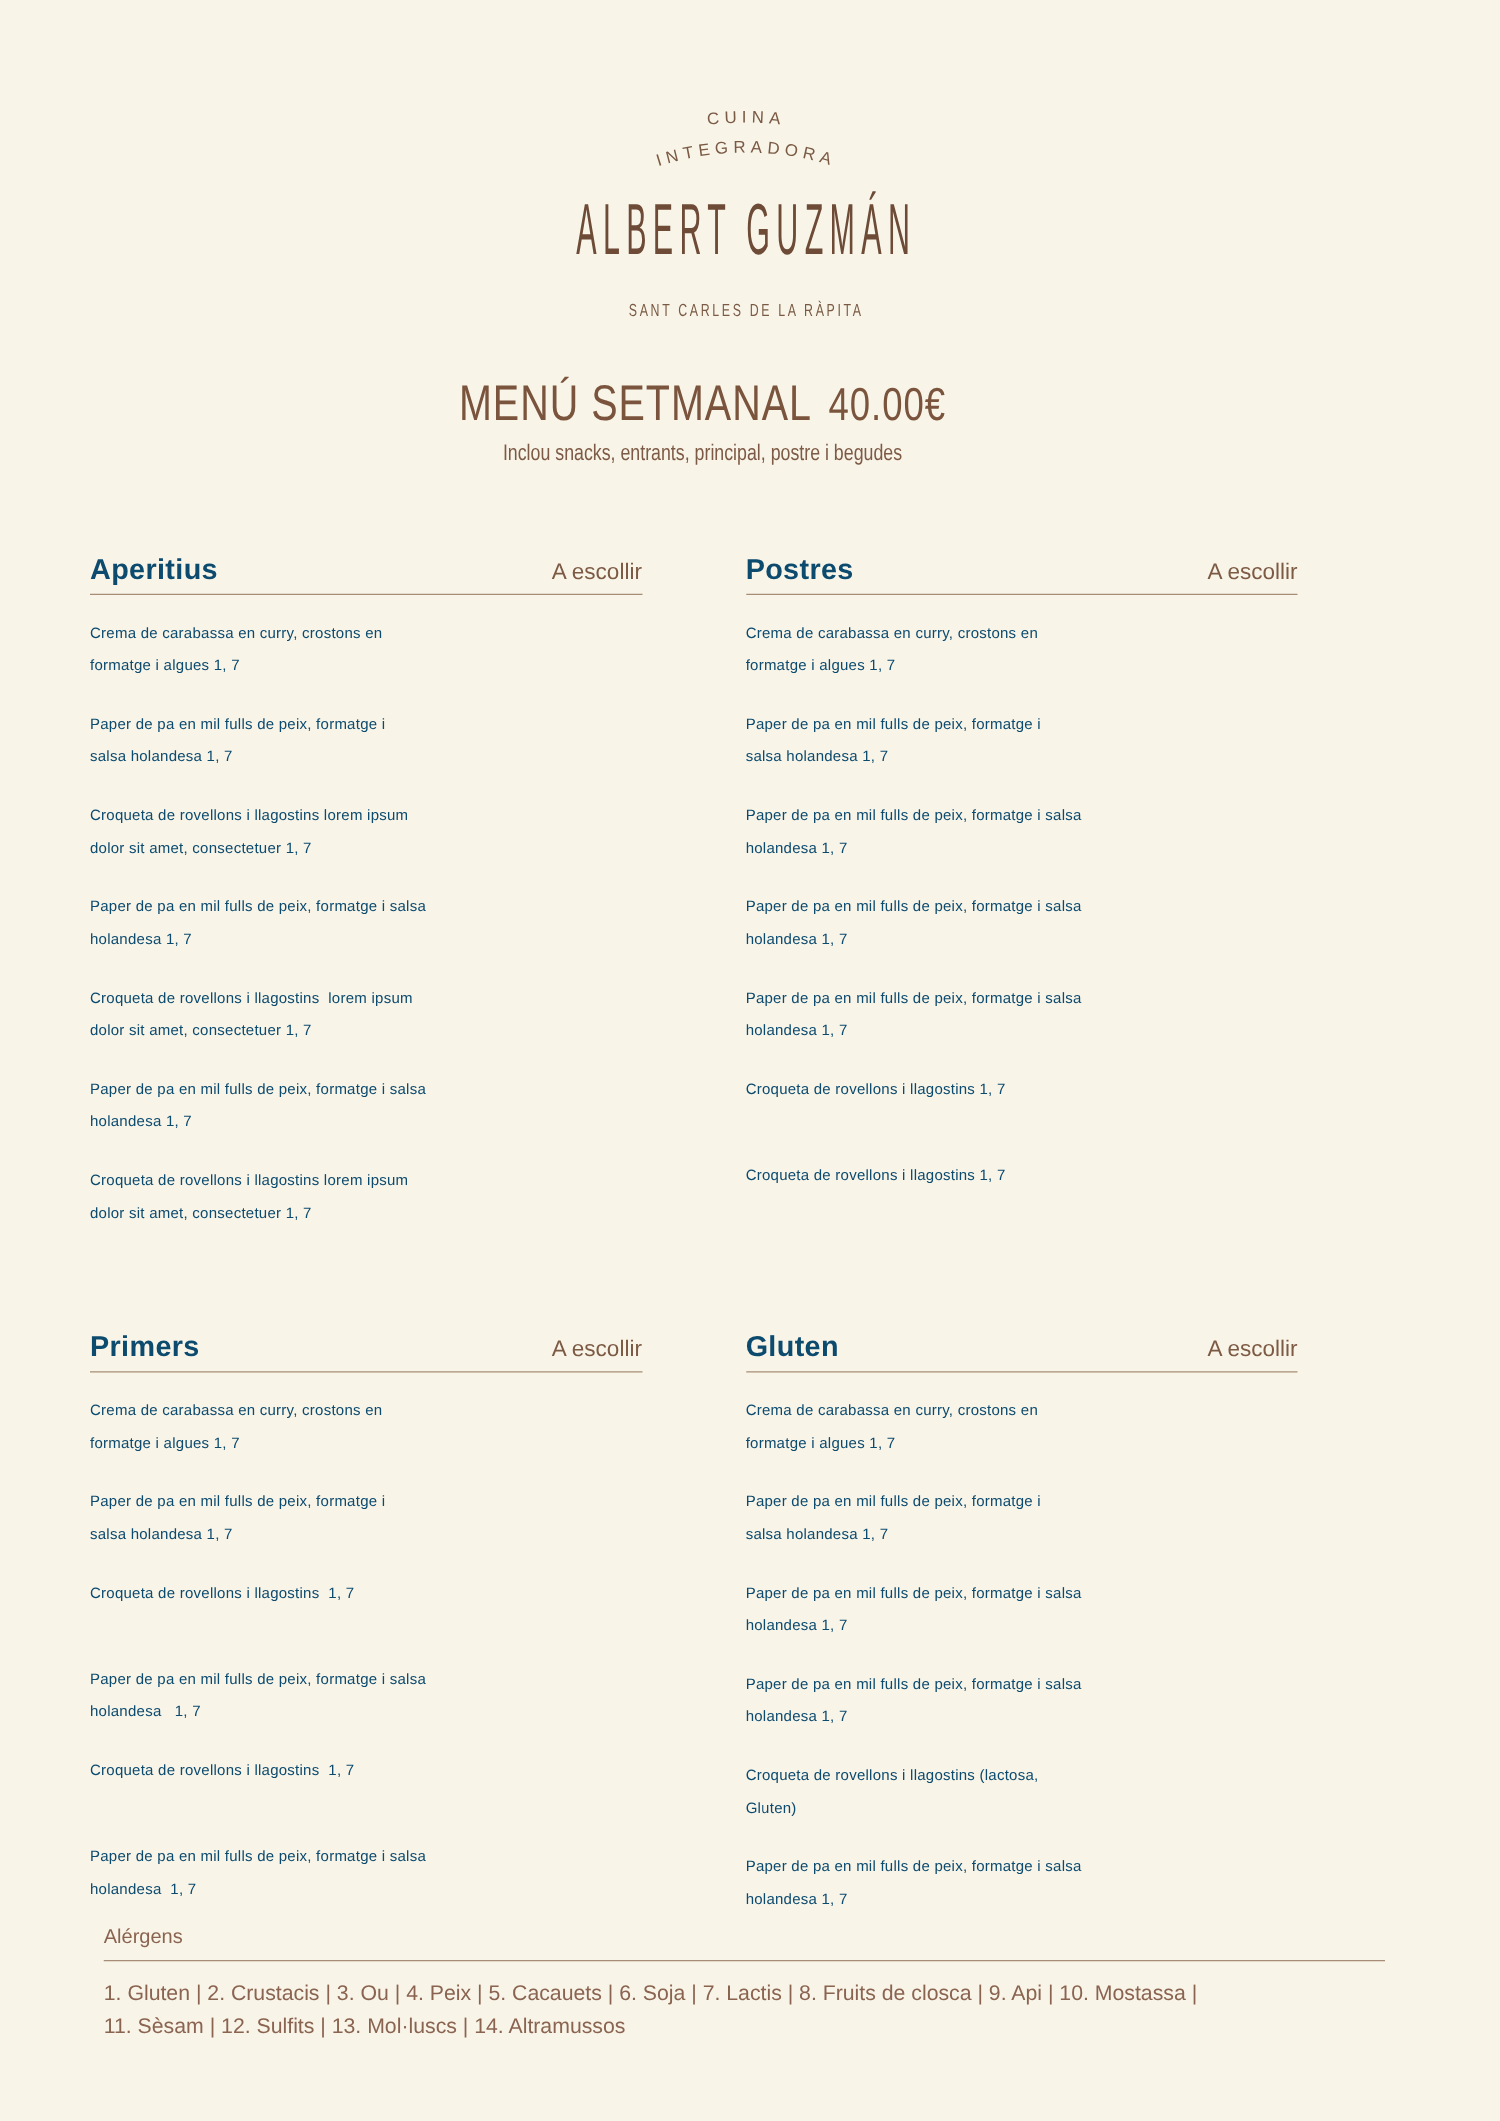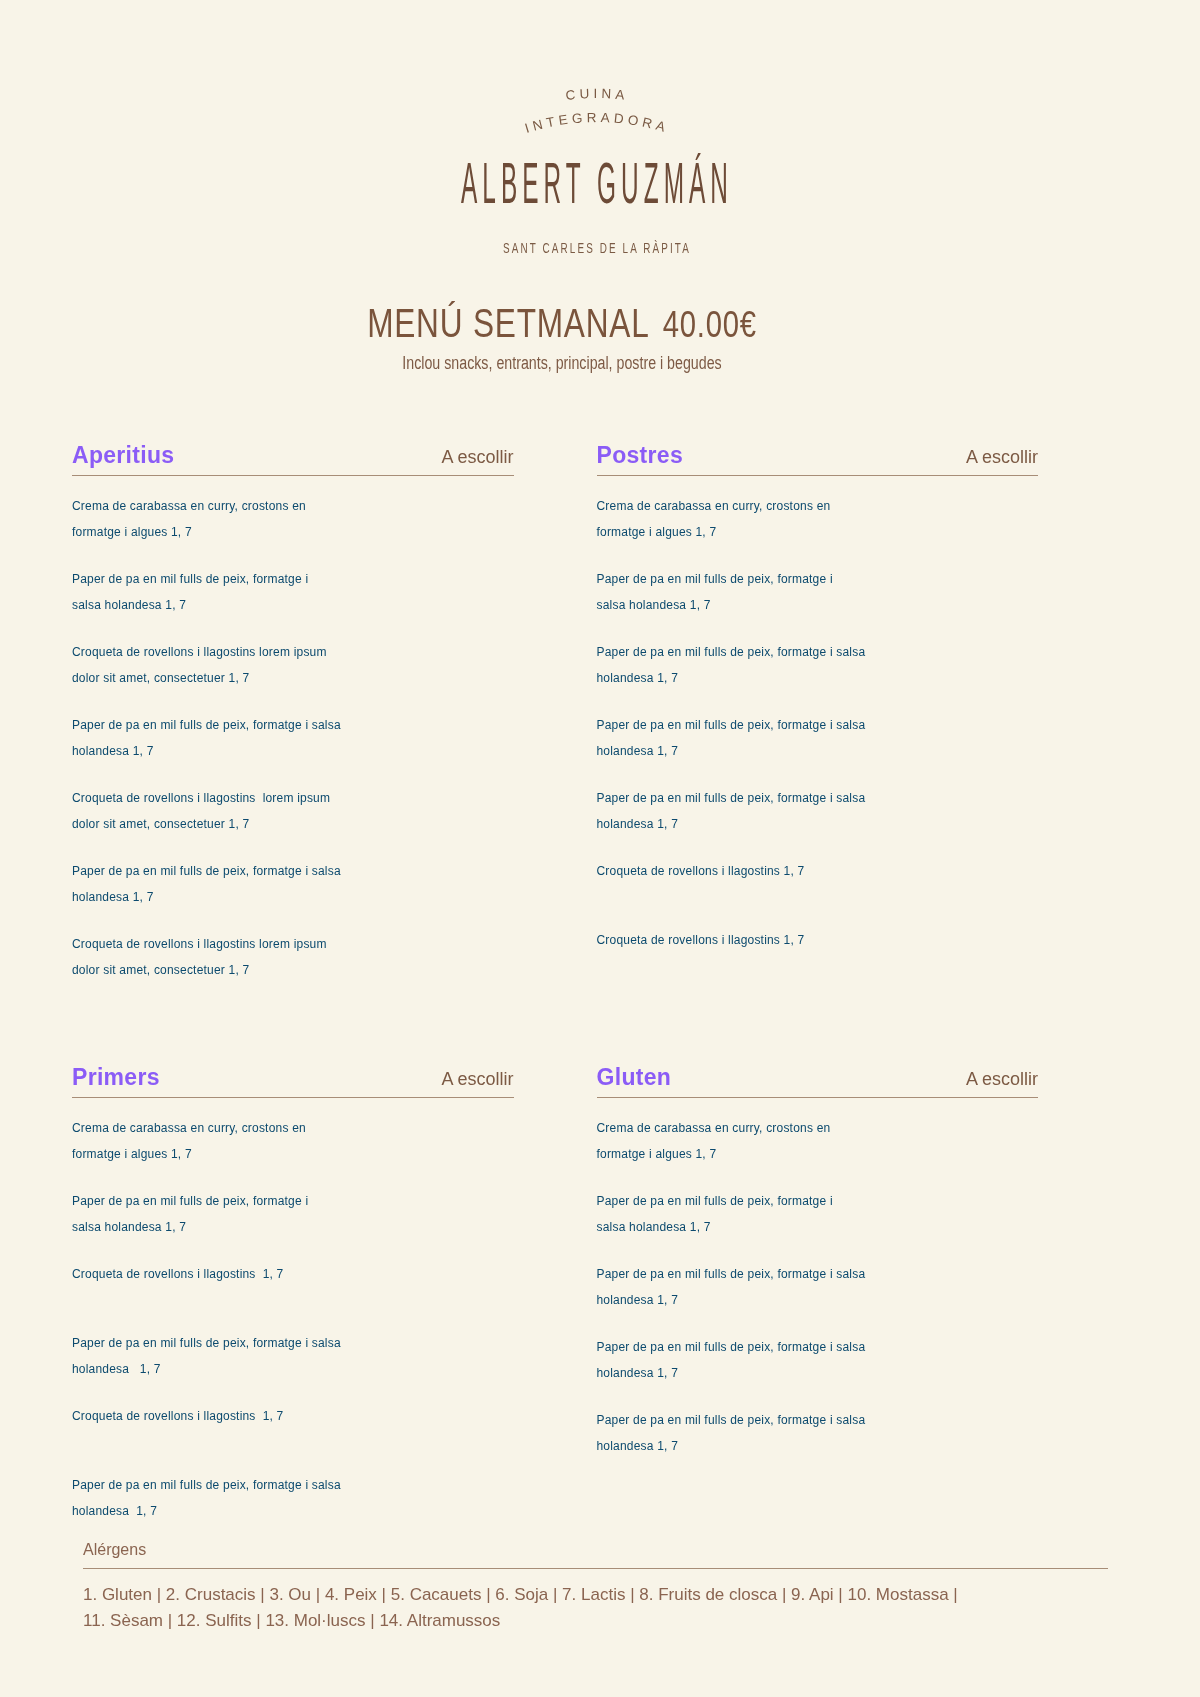--- a/index.html
+++ b/index.html
@@ -56,21 +56,21 @@
     grid-template-columns:1fr 1fr;
     column-gap:83px;
     row-gap:60px;
   }
   .section-header {
     display:flex; justify-content:space-between; align-items:baseline;
     border-bottom:1px solid #a78d77;
     padding-bottom:6px;
     margin-bottom:17px;
   }
-  .section-name { font-size:23px; font-weight:bold; color:#8b5cf6; letter-spacing:0.3px; }
+  .section-name { font-size:23px; font-weight:bold; color:#0c4a6e; letter-spacing:0.3px; }
   .section-note { font-size:18px; color:#7c5a44;margin-left:48px; }
   .menu-item {
     margin:12px 0 21px 0;
     font-size:12px;
     line-height:26px;
     color:#0c4a6e;
     white-space:pre-wrap;
     letter-spacing:0.2px;
   }
   .menu-item.spacer-after { margin-bottom:43px; }
@@ -188,20 +188,22 @@
     </div>
     <div class="section-items">
           <p class="menu-item">Crema de carabassa en curry, crostons en
 formatge i algues 1, 7</p>
           <p class="menu-item">Paper de pa en mil fulls de peix, formatge i
 salsa holandesa 1, 7</p>
           <p class="menu-item">Paper de pa en mil fulls de peix, formatge i salsa
 holandesa 1, 7</p>
           <p class="menu-item">Paper de pa en mil fulls de peix, formatge i salsa
 holandesa 1, 7</p>
+          <p class="menu-item">Croqueta de rovellons i llagostins (lactosa,
+Gluten)</p>
           <p class="menu-item">Paper de pa en mil fulls de peix, formatge i salsa
 holandesa 1, 7</p>
         </div>
   </section>
 </div>
 
   <div class="footer">
     <div class="footer-label">Alérgens</div>
     <hr class="footer-rule">
     <div class="footer-list" id="allergens-list">1. Gluten | 2. Crustacis | 3. Ou | 4. Peix | 5. Cacauets | 6. Soja | 7. Lactis | 8. Fruits de closca | 9. Api | 10. Mostassa |

